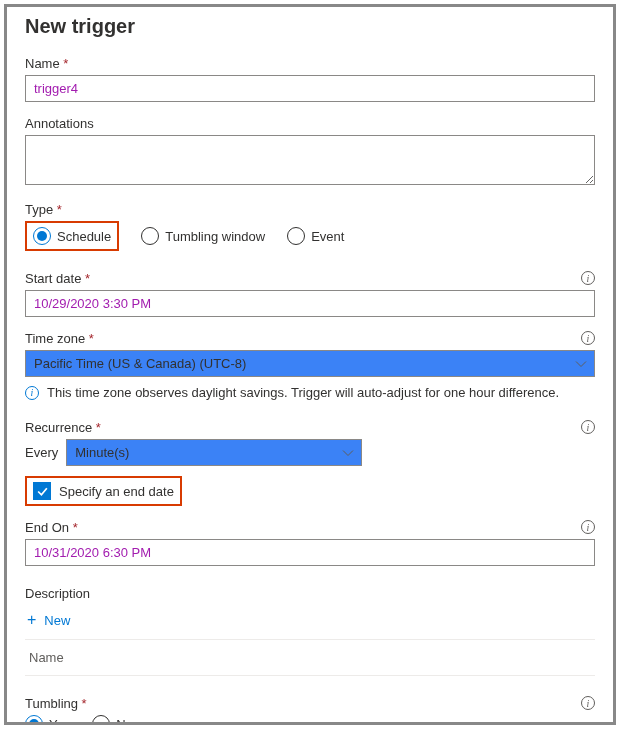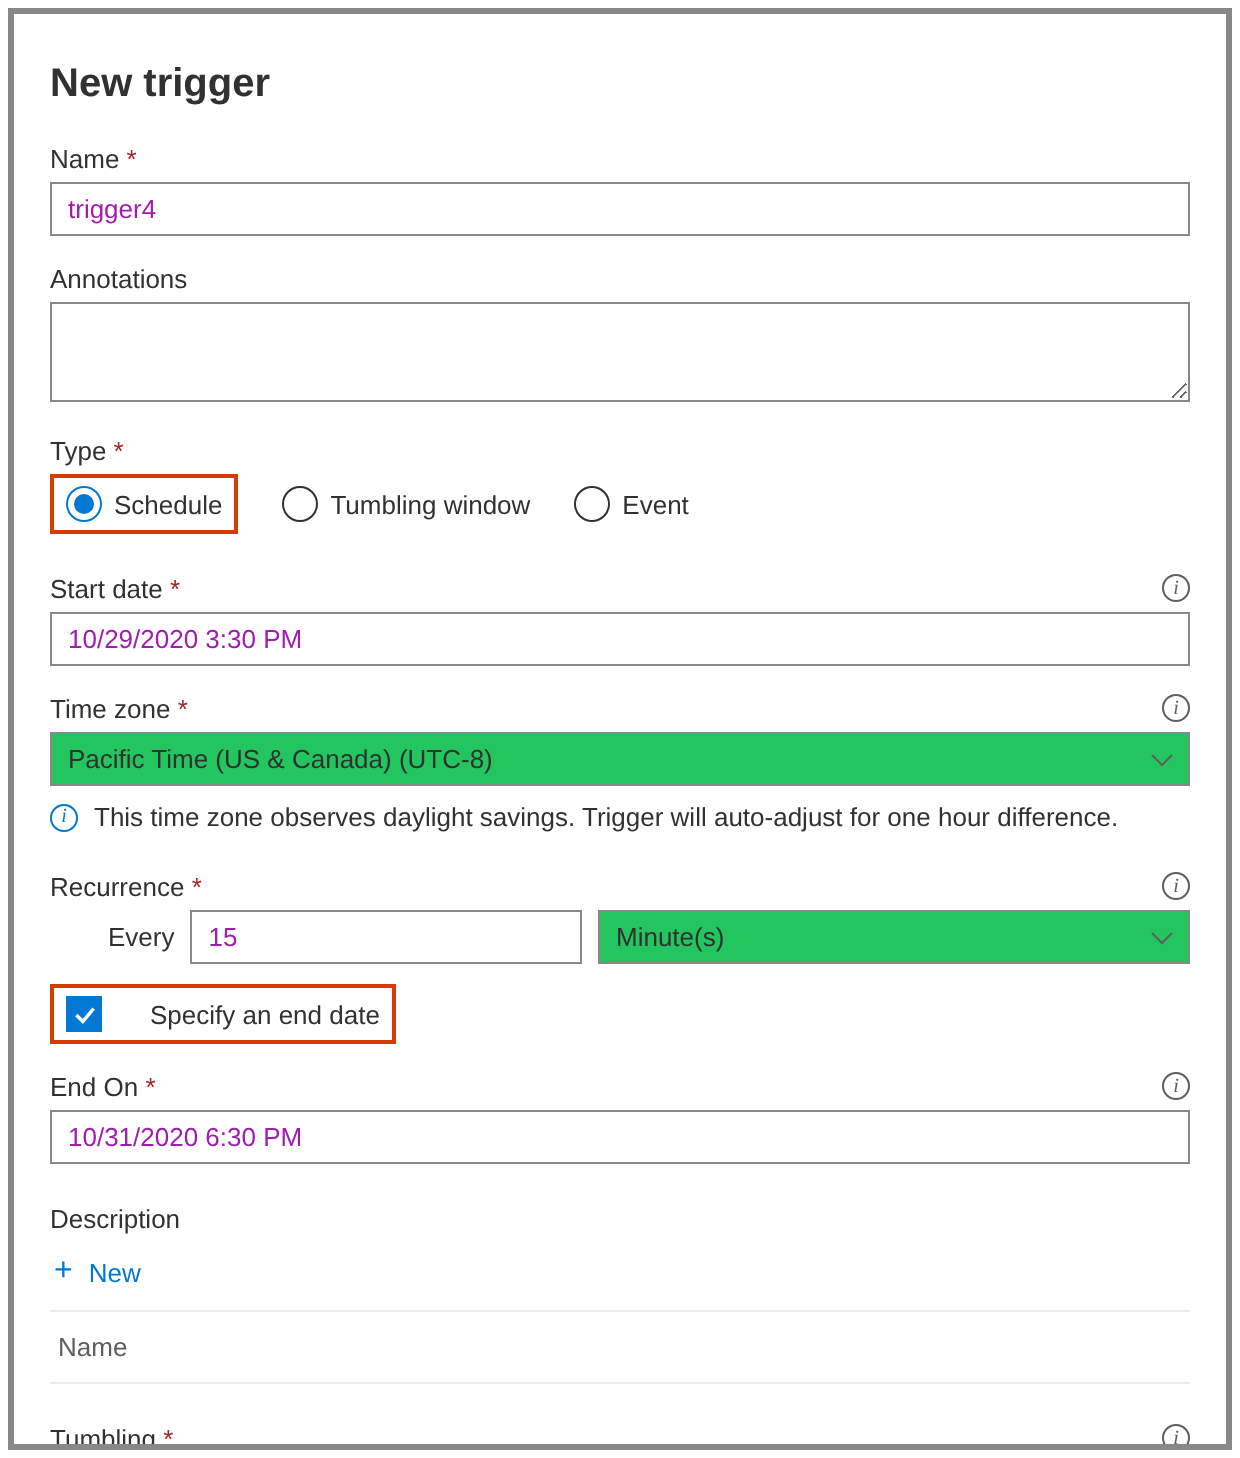--- a/index.html
+++ b/index.html
@@ -9,21 +9,21 @@
     }
     body {
       font-family: "Segoe UI", -apple-system, sans-serif;
       font-size: 13px;
       color: #323130;
       background: #fff;
       padding: 4px;
     }
     .panel {
       border: 3px solid #888;
-      padding: 24px 18px 18px 18px;
+      padding: 8px 18px 18px 18px;
       height: 721px;
       width: 612px;
       overflow: hidden;
     }
     .panel-title {
       font-size: 20px;
       font-weight: 600;
       margin-bottom: 18px;
       color: #323130;
     }
@@ -119,21 +119,21 @@
       color: #0078d4;
     }
     .select-wrap {
       position: relative;
       width: 100%;
     }
     .select {
       width: 100%;
       padding: 5px 28px 5px 8px;
       border: 1px solid #8a8886;
-      background: #22c55e;
+      background: #3b82f6;
       font-size: 13px;
       color: #323130;
       cursor: pointer;
       text-align: left;
     }
     .chevron {
       position: absolute;
       right: 8px;
       top: 50%;
       transform: translateY(-50%);
@@ -153,32 +153,31 @@
       color: #323130;
     }
     .recurrence-row {
       display: flex;
       gap: 8px;
       align-items: center;
     }
     .recurrence-row .every-label {
       font-size: 13px;
       white-space: nowrap;
-      margin-left: 29px;
     }
     .recurrence-row .text-input {
       flex: 1;
     }
     .recurrence-row .select-wrap {
       width: 296px;
     }
     .checkbox-row {
       display: inline-flex;
       align-items: center;
-      gap: 24px;
+      gap: 8px;
       margin-top: 8px;
     }
     .checkbox {
       width: 18px;
       height: 18px;
       background: #0078d4;
       display: flex;
       align-items: center;
       justify-content: center;
       color: #fff;
@@ -275,21 +274,20 @@
     </div>
   </div>
 
   <div class="field section-gap">
     <div class="label-row">
       <label class="label required" style="margin-bottom:0">Recurrence</label>
       <span class="info-icon">i</span>
     </div>
     <div class="recurrence-row">
       <span class="every-label">Every</span>
-      <input class="text-input" type="text" value="15" style="">
       <div class="select-wrap">
         <button class="select">Minute(s)</button>
         <span class="chevron">
           <svg viewBox="0 0 12 12">
               <path d="M1 3.5 L6 8.5 L11 3.5" stroke="#605e5c" stroke-width="1" fill="none"></path>
             </svg>
         </span>
       </div>
     </div>
     <div style="margin-top:10px">

